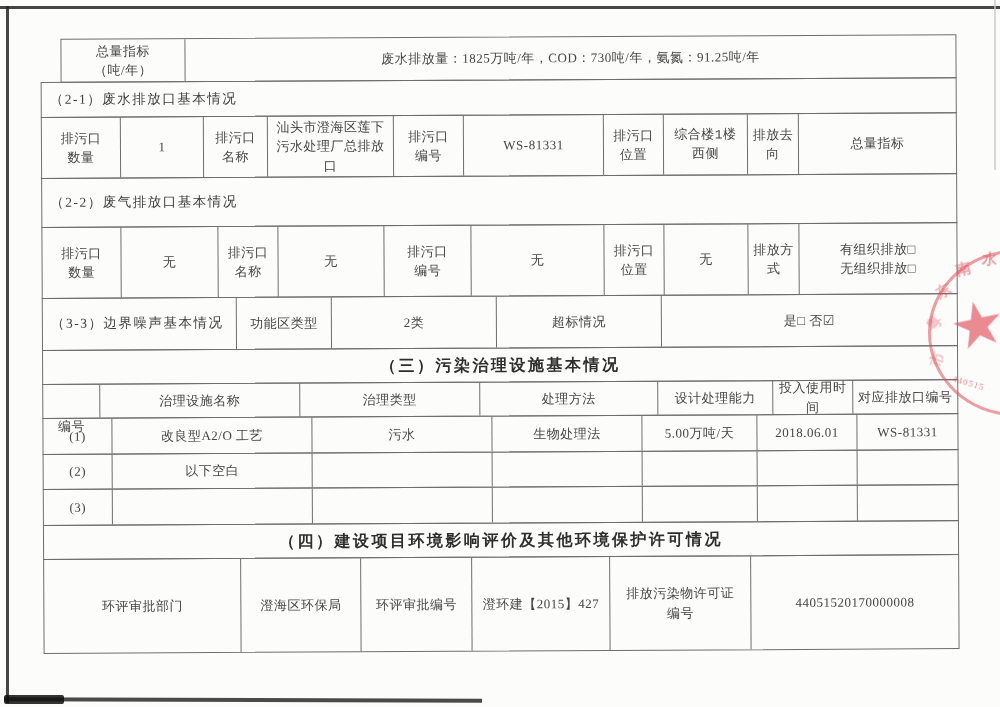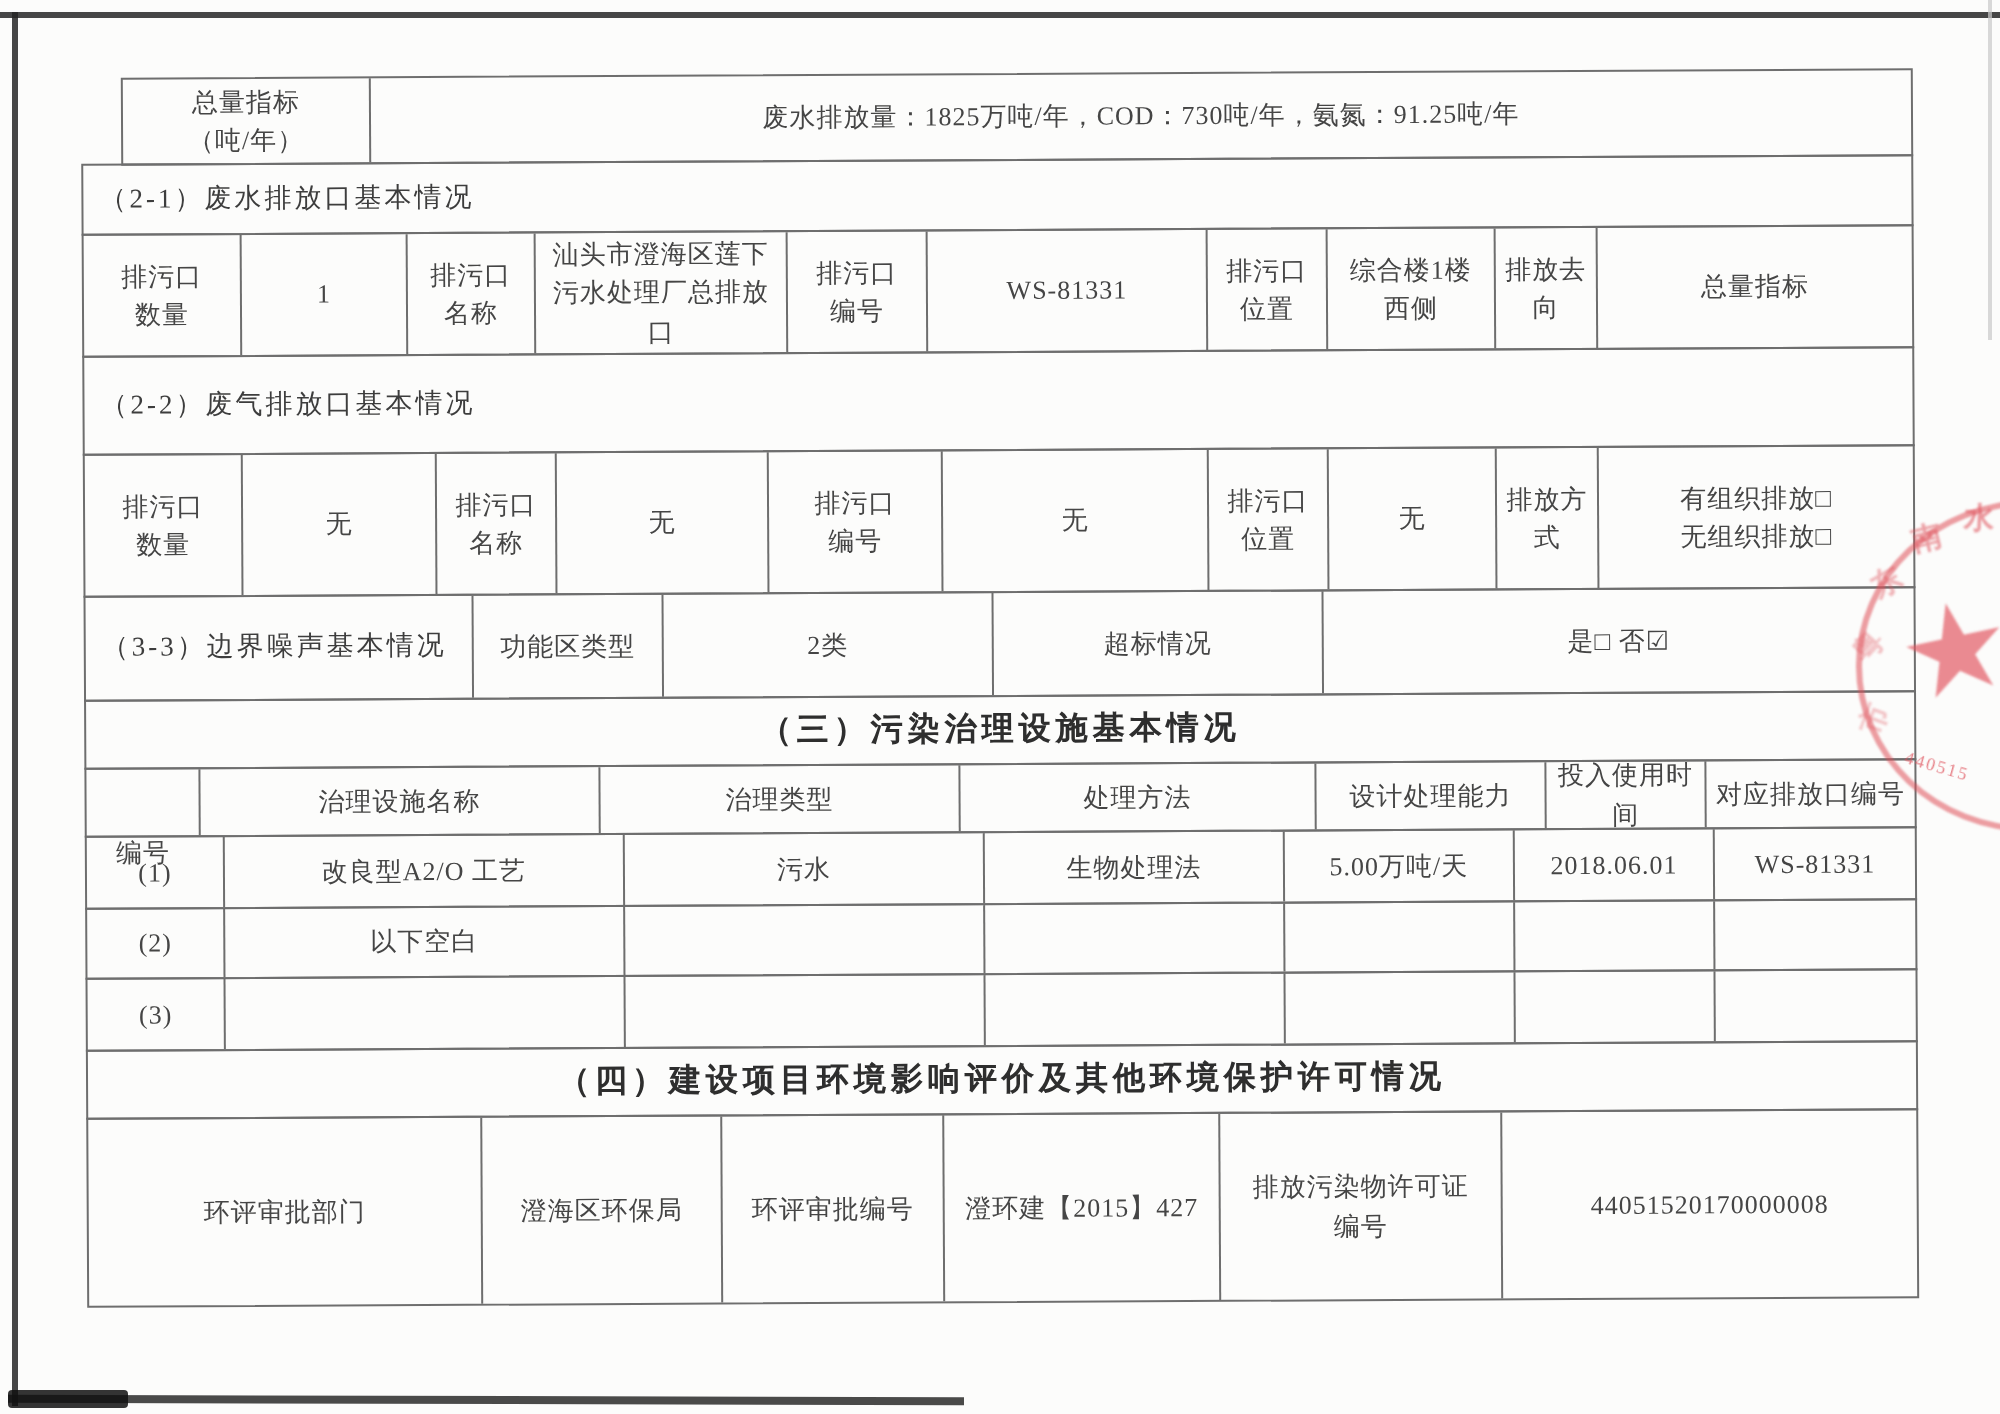--- a/index.html
+++ b/index.html
@@ -19,21 +19,21 @@
   .cell{
     box-sizing:border-box;border-left:1px solid #6e6e6e;
     display:flex;flex-direction:column;align-items:center;justify-content:center;
     text-align:center;font-size:13px;line-height:1.5;padding:2px 3px;letter-spacing:.5px;
   }
   .cell:first-child{border-left:none;}
   .grow{flex:1;}
   .sec-head{align-items:flex-start;justify-content:center;text-align:left;padding-left:8px;font-size:13.5px;letter-spacing:1.5px;color:#3d3d3d;}
   .center-title{font-weight:700;font-size:16px;color:#2e2e2e;letter-spacing:2.5px;}
   .w3{width:44px;display:inline-block;}
-  .w70{width:72px;display:inline-block;}
+  .w70{width:72px;display:inline-block;font-family:Liberation Mono, monospace;}
   .w106{width:108px;display:inline-block;}
   .inset{margin-left:20px;}
   .nowrap{white-space:nowrap;}
 
   
   .stamp{position:absolute;left:920px;top:240px;width:80px;height:175px;pointer-events:none;}
   .stamp-circle{
     position:absolute;left:8px;top:10px;width:168px;height:160px;border-radius:50%;
     border:3px solid rgba(222,78,88,.55);filter:blur(.4px);
   }

